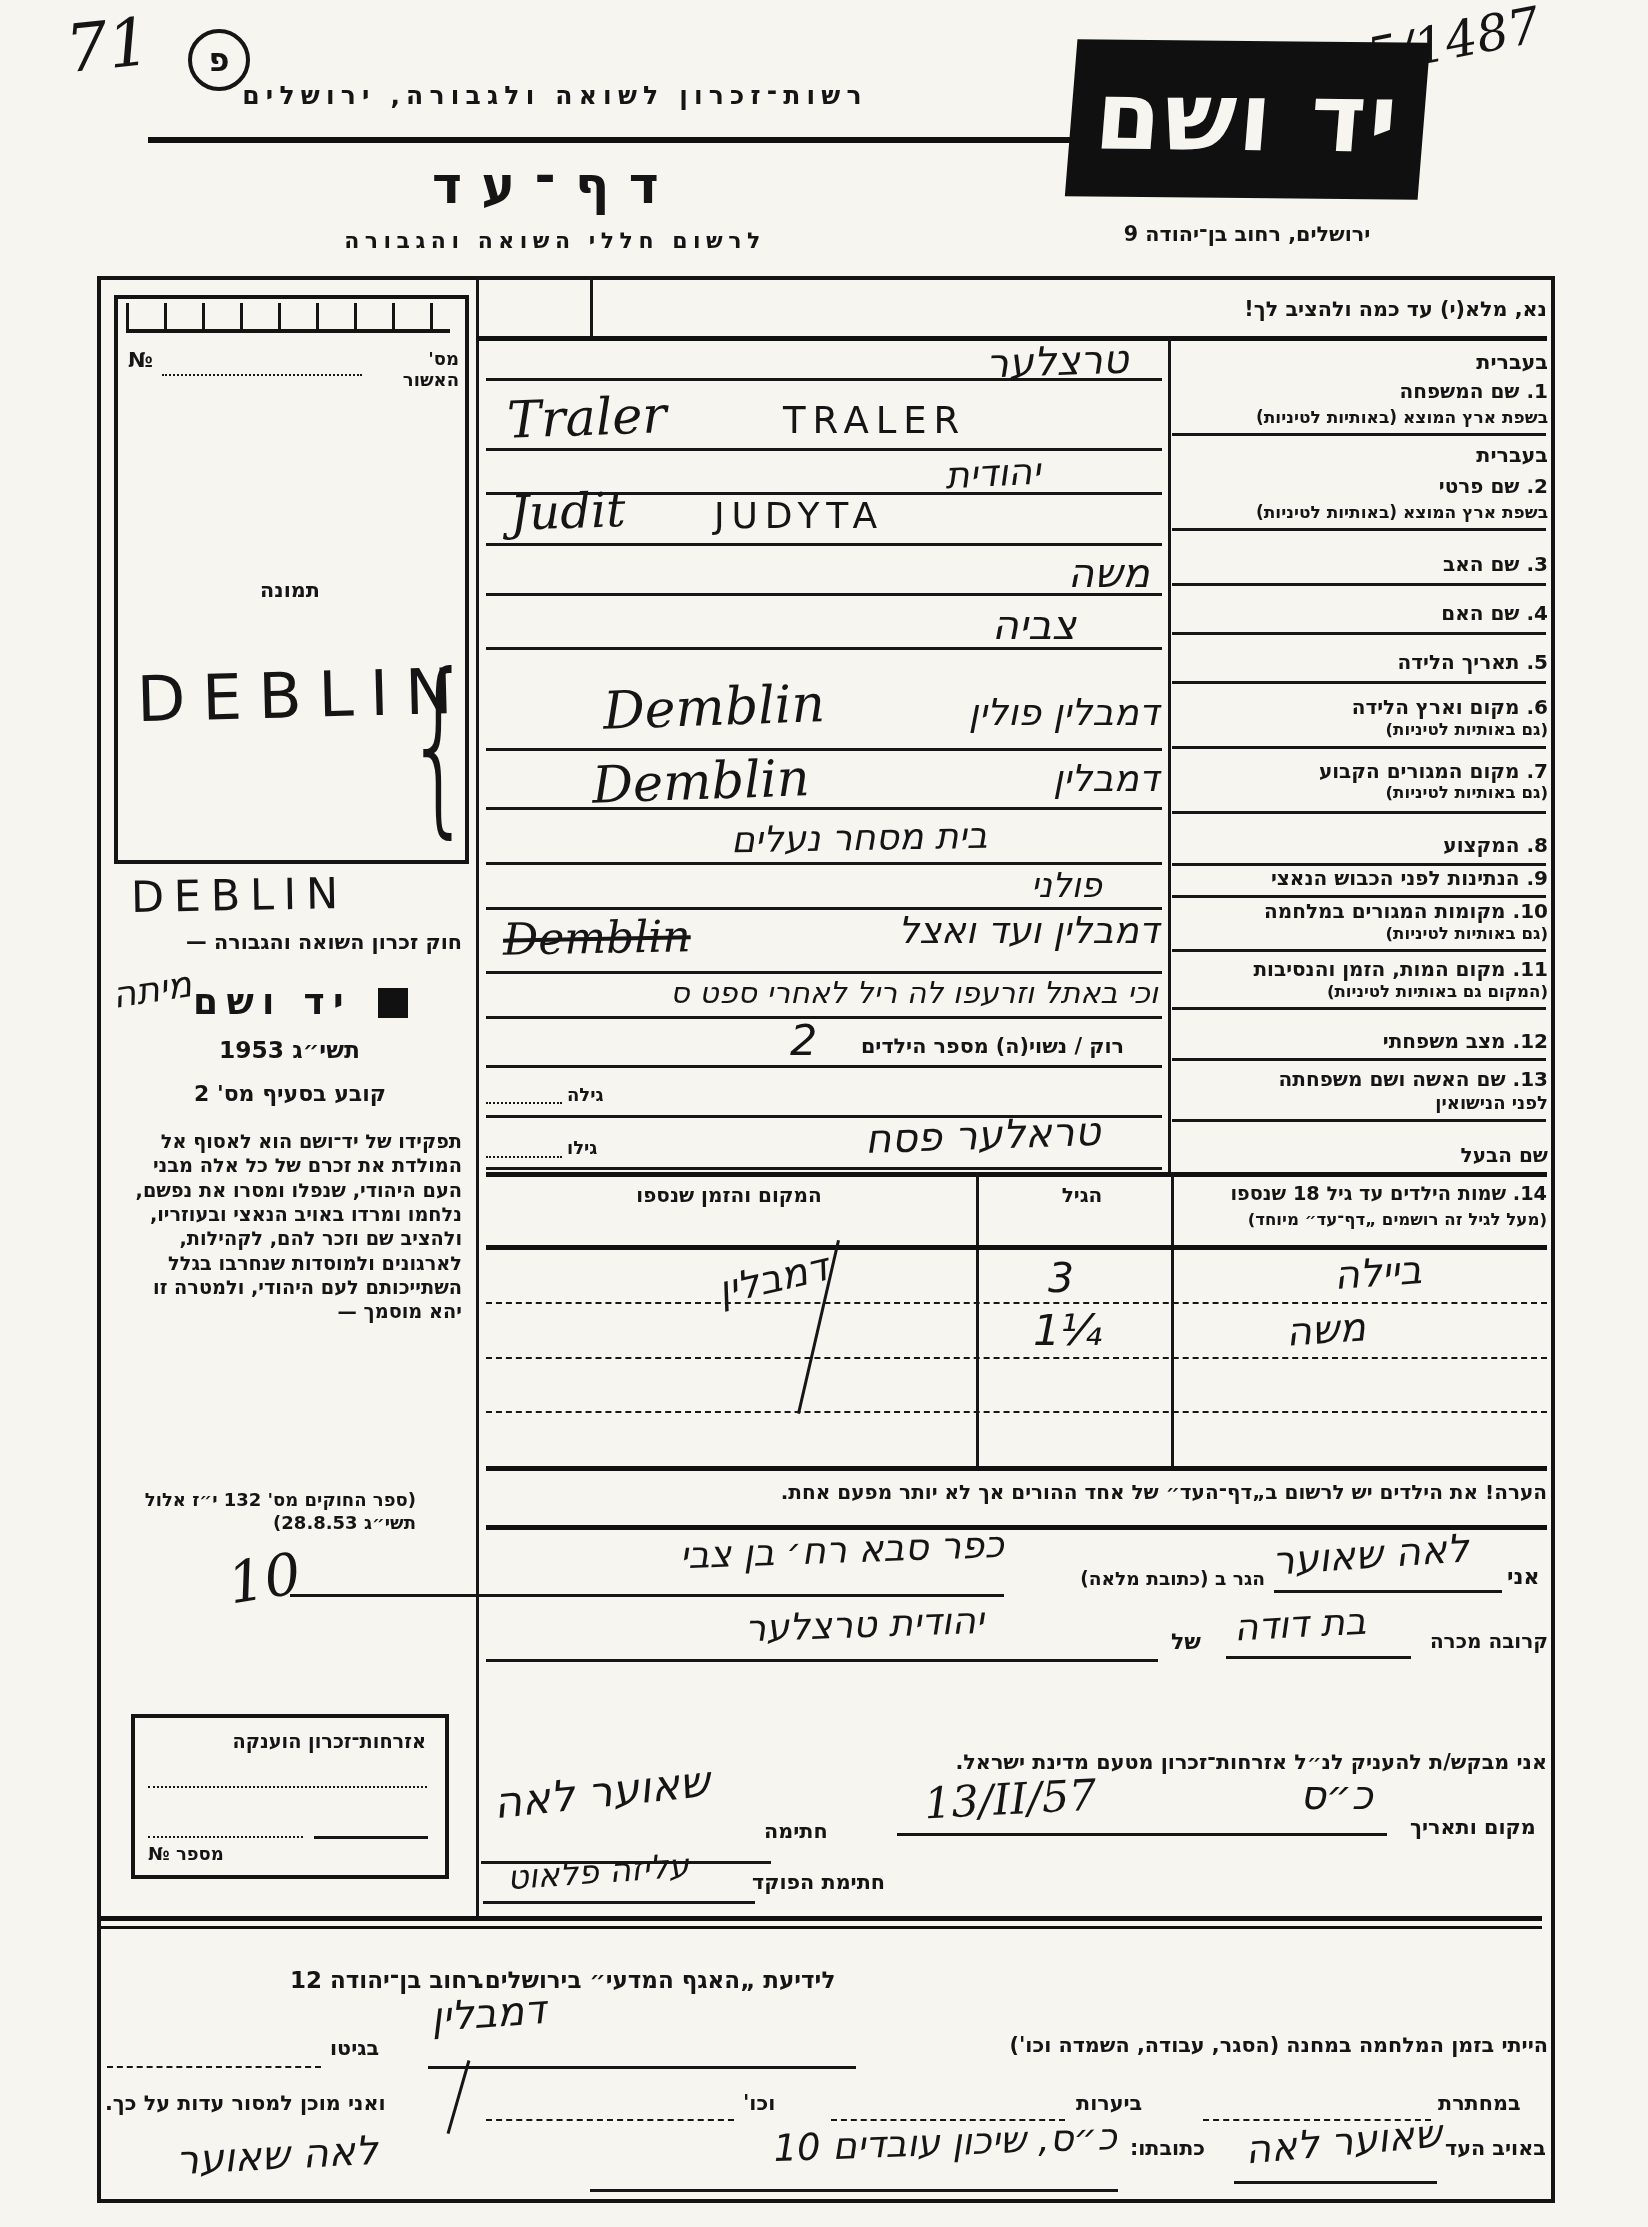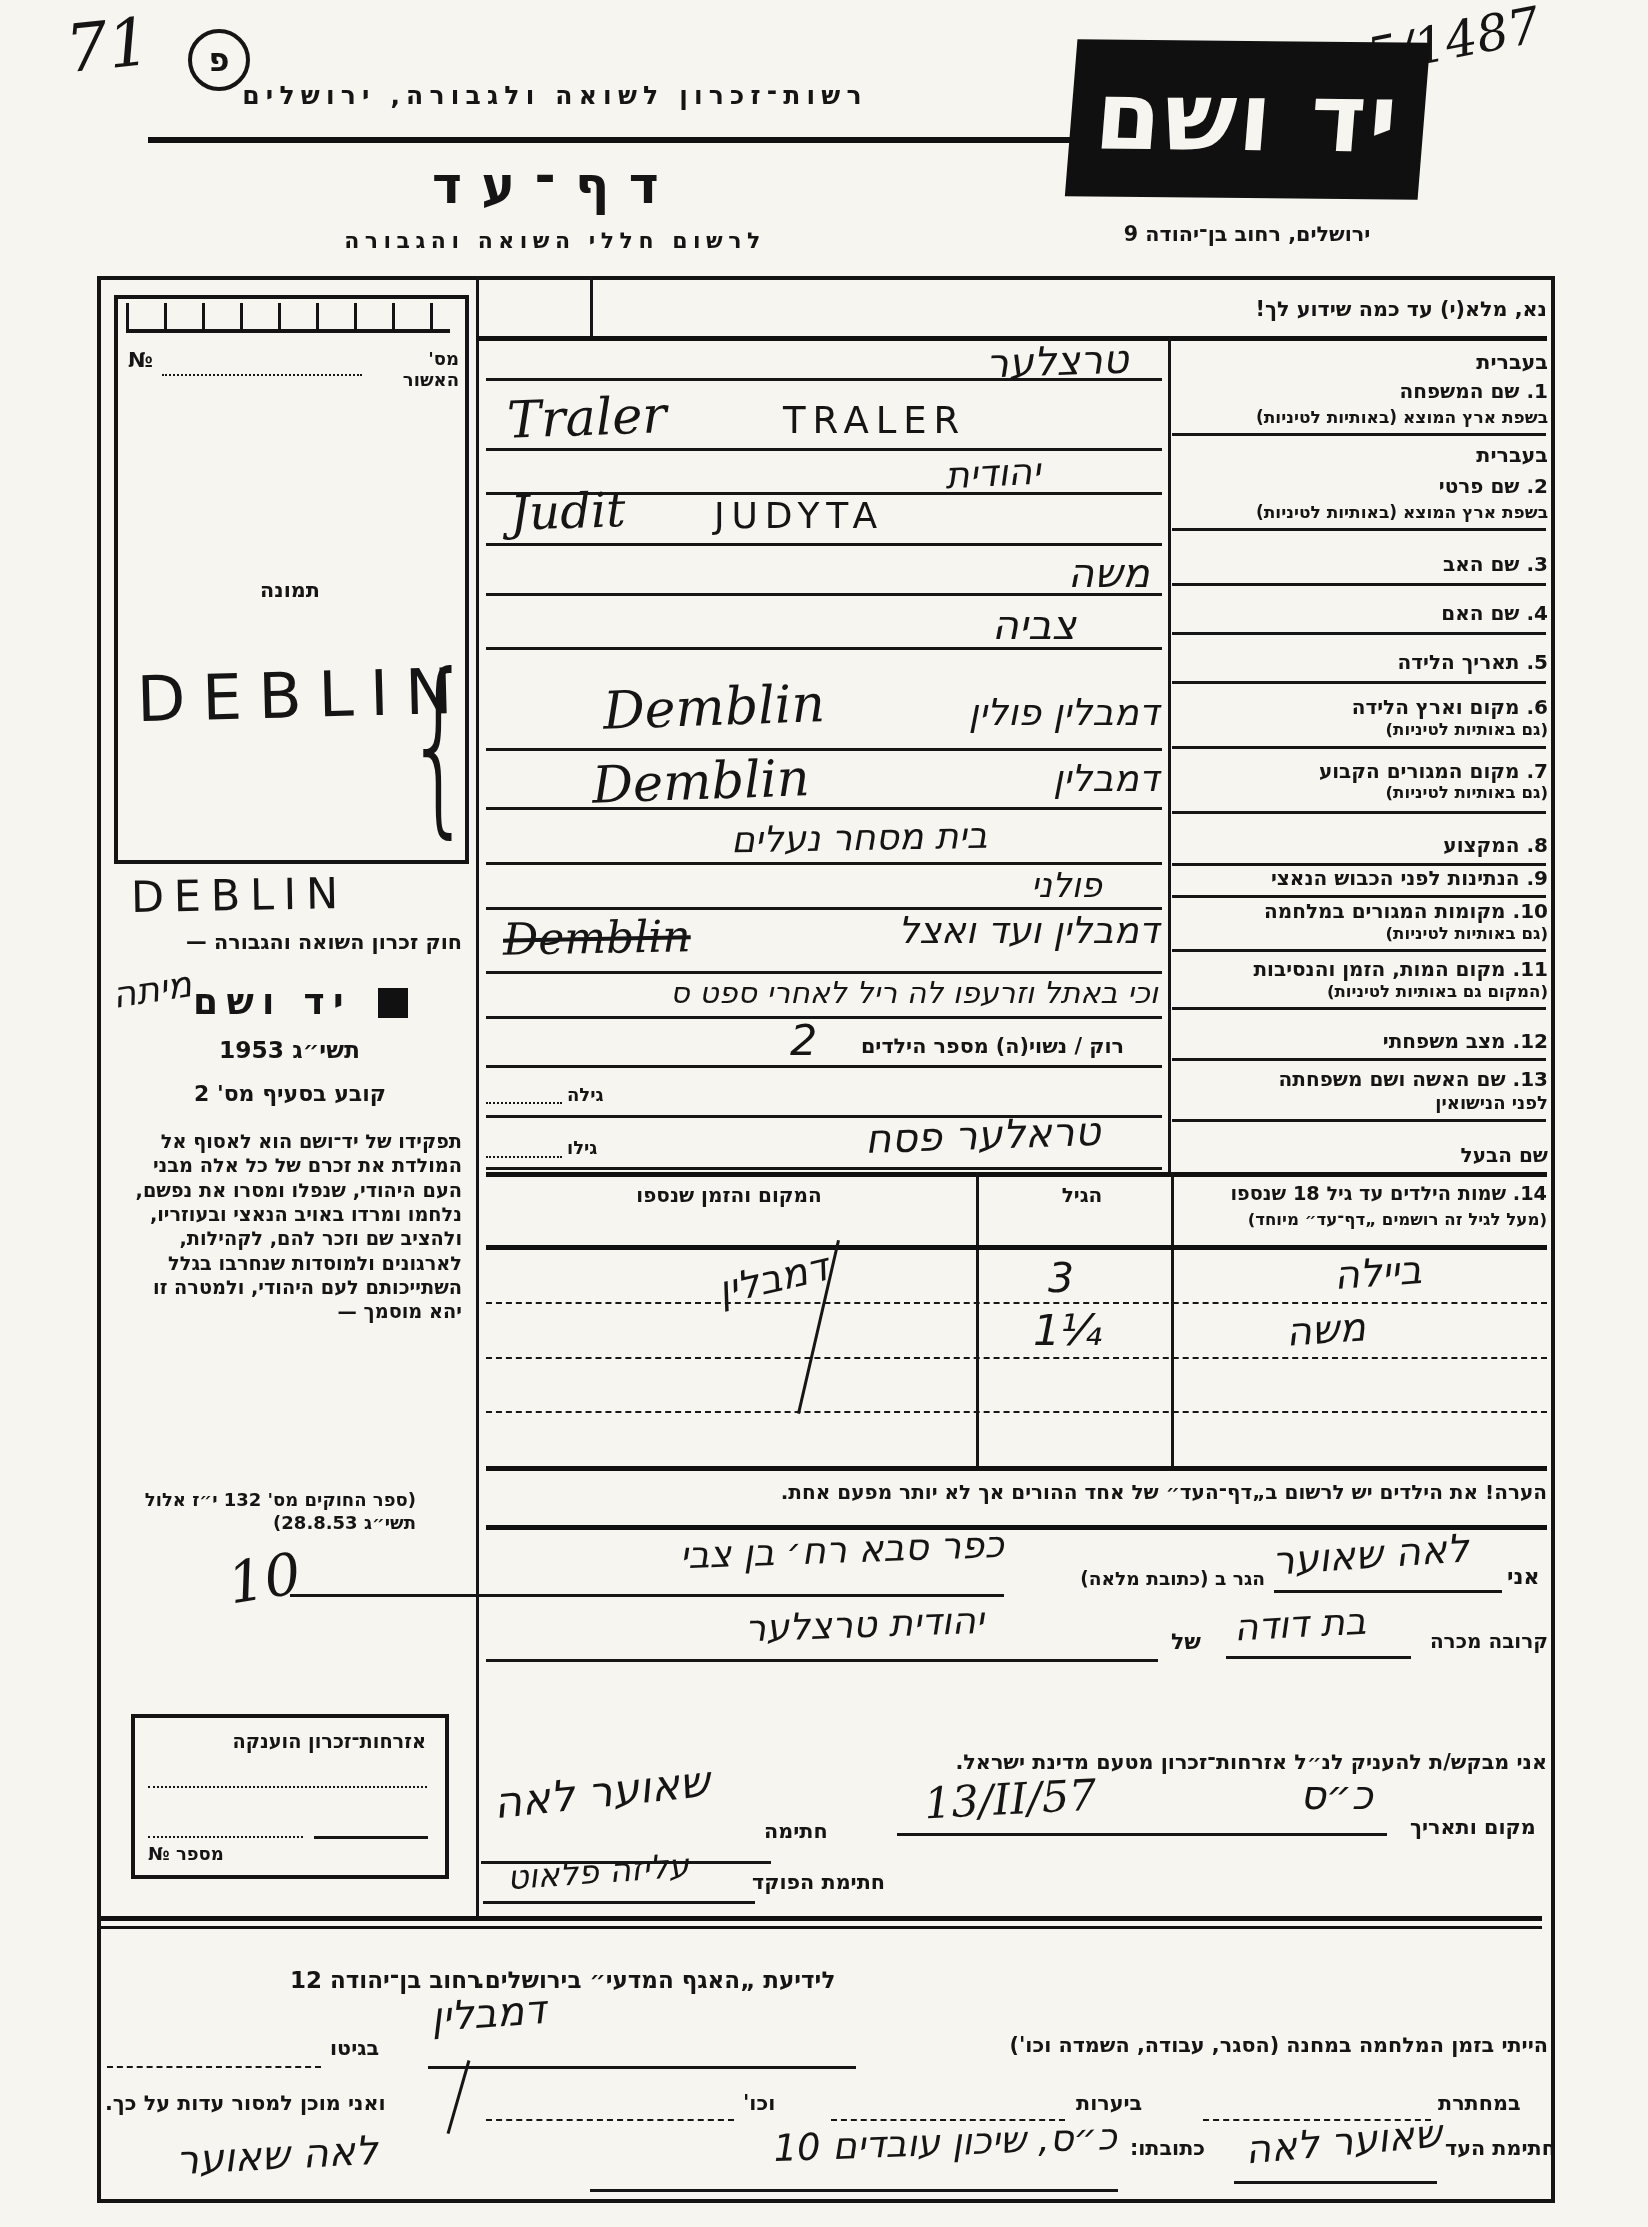--- a/index.html
+++ b/index.html
@@ -66,21 +66,21 @@
   <div class="box" style="left:131px;top:1714px;width:310px;height:157px;"></div>
   <div class="abs prn rtl rgt" style="left:145px;top:1730px;width:281px;font-size:19.3px;">אזרחות־זכרון הוענקה</div>
   <div class="lndot" style="left:148px;top:1786px;width:279px;"></div>
   <div class="lndot" style="left:148px;top:1836px;width:155px;"></div>
   <div class="ln" style="left:314px;top:1836px;width:114px;"></div>
   <div class="abs prn rtl" style="left:148px;top:1843px;font-size:18px;">
     <span>מספר</span>
     <span>№</span>
   </div>
 
-  <div class="abs prn rtl rgt" style="left:828px;top:297px;width:719px;font-size:20.7px;">נא, מלא(י) עד כמה שידוע לך!</div>
+  <div class="abs prn rtl rgt" style="left:828px;top:297px;width:719px;font-size:20.7px;">נא, מלא(י) עד כמה ולהציב לך!</div>
   <div class="abs prn rtl rgt" style="left:1172px;top:350px;width:376px;font-size:20.7px;">בעברית</div>
   <div class="abs prn rtl rgt" style="left:1172px;top:379px;width:376px;font-size:20px;">1. שם המשפחה</div>
   <div class="abs prn rtl rgt" style="left:1172px;top:407px;width:376px;font-size:17px;">בשפת ארץ המוצא (באותיות לטיניות)</div>
   <div class="ln" style="left:1172px;top:433px;width:374px;"></div>
   <div class="abs prn rtl rgt" style="left:1172px;top:443px;width:376px;font-size:20.7px;">בעברית</div>
   <div class="abs prn rtl rgt" style="left:1172px;top:474px;width:376px;font-size:20px;">2. שם פרטי</div>
   <div class="abs prn rtl rgt" style="left:1172px;top:502px;width:376px;font-size:17px;">בשפת ארץ המוצא (באותיות לטיניות)</div>
   <div class="ln" style="left:1172px;top:528px;width:374px;"></div>
   <div class="abs prn rtl rgt" style="left:1172px;top:552px;width:376px;font-size:20px;">3. שם האב</div>
   <div class="ln" style="left:1172px;top:583px;width:374px;"></div>
@@ -207,21 +207,21 @@
   <div class="ln" style="left:428px;top:2066px;width:428px;"></div>
   <div class="abs prn rtl" style="left:330px;top:2036px;font-size:20.7px;">בגיטו</div>
   <div class="lndash" style="left:107px;top:2066px;width:214px;"></div>
   <div class="abs prn rtl" style="left:1438px;top:2091px;font-size:20.7px;">במחתרת</div>
   <div class="lndash" style="left:1203px;top:2119px;width:228px;"></div>
   <div class="abs prn rtl" style="left:1076px;top:2091px;font-size:20.7px;">ביערות</div>
   <div class="lndash" style="left:831px;top:2119px;width:234px;"></div>
   <div class="abs prn rtl" style="left:743px;top:2091px;font-size:20.7px;">וכו'</div>
   <div class="lndash" style="left:486px;top:2119px;width:248px;"></div>
   <div class="abs prn rtl" style="left:105px;top:2091px;font-size:20.7px;">ואני מוכן למסור עדות על כך.</div>
-  <div class="abs prn rtl nowrap" style="left:1445px;top:2136px;font-size:20.7px;">חתימת העד</div>
+  <div class="abs prn rtl nowrap" style="left:1445px;top:2136px;font-size:20.7px;">באויב העד</div>
   <div class="abs hwh" style="left:1245px;top:2119px;font-size:39px;transform:rotate(-5deg);">שאוער לאה</div>
   <div class="ln" style="left:1234px;top:2181px;width:203px;"></div>
   <div class="abs prn rtl" style="left:1130px;top:2136px;font-size:20.7px;">כתובתו:</div>
   <div class="abs hwh rtl" style="left:600px;top:2124px;width:517px;font-size:37px;transform:rotate(-2deg);">כ״ס, שיכון עובדים 10</div>
   <div class="ln" style="left:590px;top:2189px;width:528px;"></div>
   <div class="abs hwh" style="left:176px;top:2132px;font-size:40px;transform:rotate(-3deg);">לאה שאוער</div>
 
 </div>
 
 

